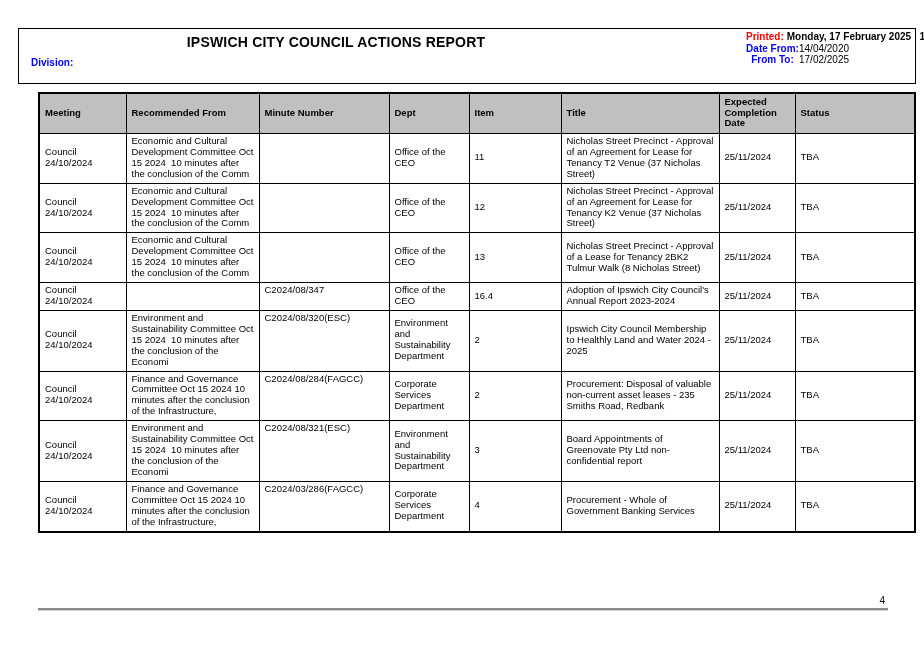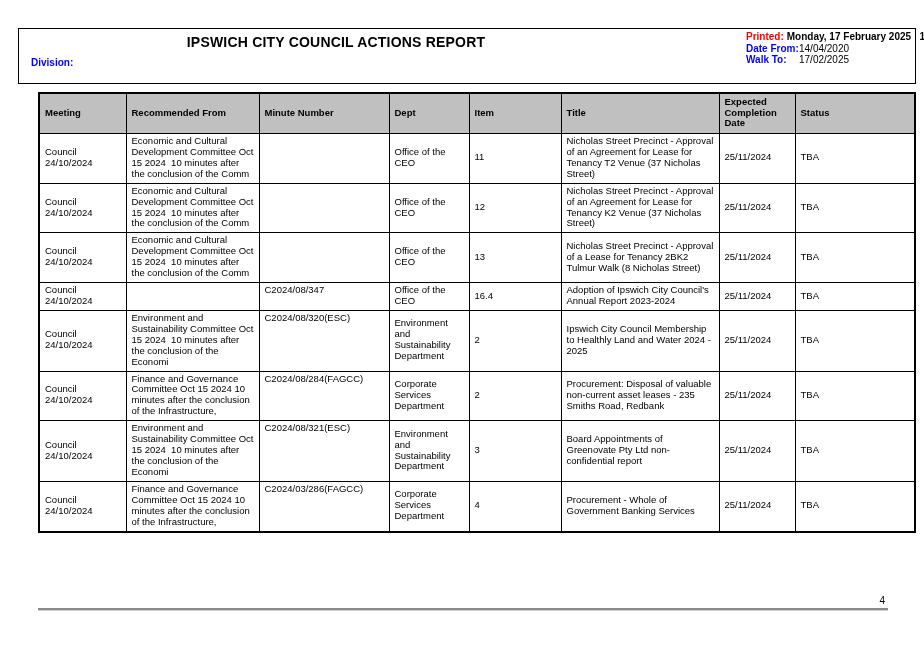--- a/index.html
+++ b/index.html
@@ -17,21 +17,21 @@
     text-align:center;font-size:14px;font-weight:bold;letter-spacing:.2px;
   }
   .division{
     position:absolute;left:12px;top:28px;font-size:10px;font-weight:bold;
     color:var(--label-blue,#0000ff);
   }
   .meta{
     position:absolute;left:727px;top:2px;font-size:10px;line-height:11.5px;
   }
   .meta-row{white-space:nowrap;}
-  .meta-label{display:inline-block;font-weight:bold;color:var(--label-blue,#0000ff);min-width:53px;}
+  .meta-label{display:inline-block;font-weight:bold;color:var(--label-blue,#0000ff);min-width:53px;text-align:center;}
   .meta-label.red{color:var(--printed-red,#ff0000);min-width:0;margin-right:3px;}
   .meta-value{white-space:pre;}
   .meta-value.bold{font-weight:bold;}
   
   table.report{
     position:absolute;left:38px;top:92px;width:876px;
     border-collapse:collapse;table-layout:fixed;
     font-size:9.5px;line-height:1.15;
   }
   table.report th,table.report td{
@@ -59,21 +59,21 @@
     <div class="report-title">IPSWICH CITY COUNCIL ACTIONS REPORT</div>
     <div class="division">Division:</div>
     <div class="meta">
       <div class="meta-row">
         <span class="meta-label red">Printed:</span><span class="meta-value bold">Monday, 17 February 2025   11:17:26 AM</span>
       </div>
       <div class="meta-row">
         <span class="meta-label">Date From:</span><span class="meta-value">14/04/2020</span>
       </div>
       <div class="meta-row">
-        <span class="meta-label">Walk To:</span><span class="meta-value">17/02/2025</span>
+        <span class="meta-label">From To:</span><span class="meta-value">17/02/2025</span>
       </div>
     </div>
   </div>
 
   <table class="report">
     <colgroup>
       <col style="width:87px">
         <col style="width:133px">
         <col style="width:130px">
         <col style="width:80px">

